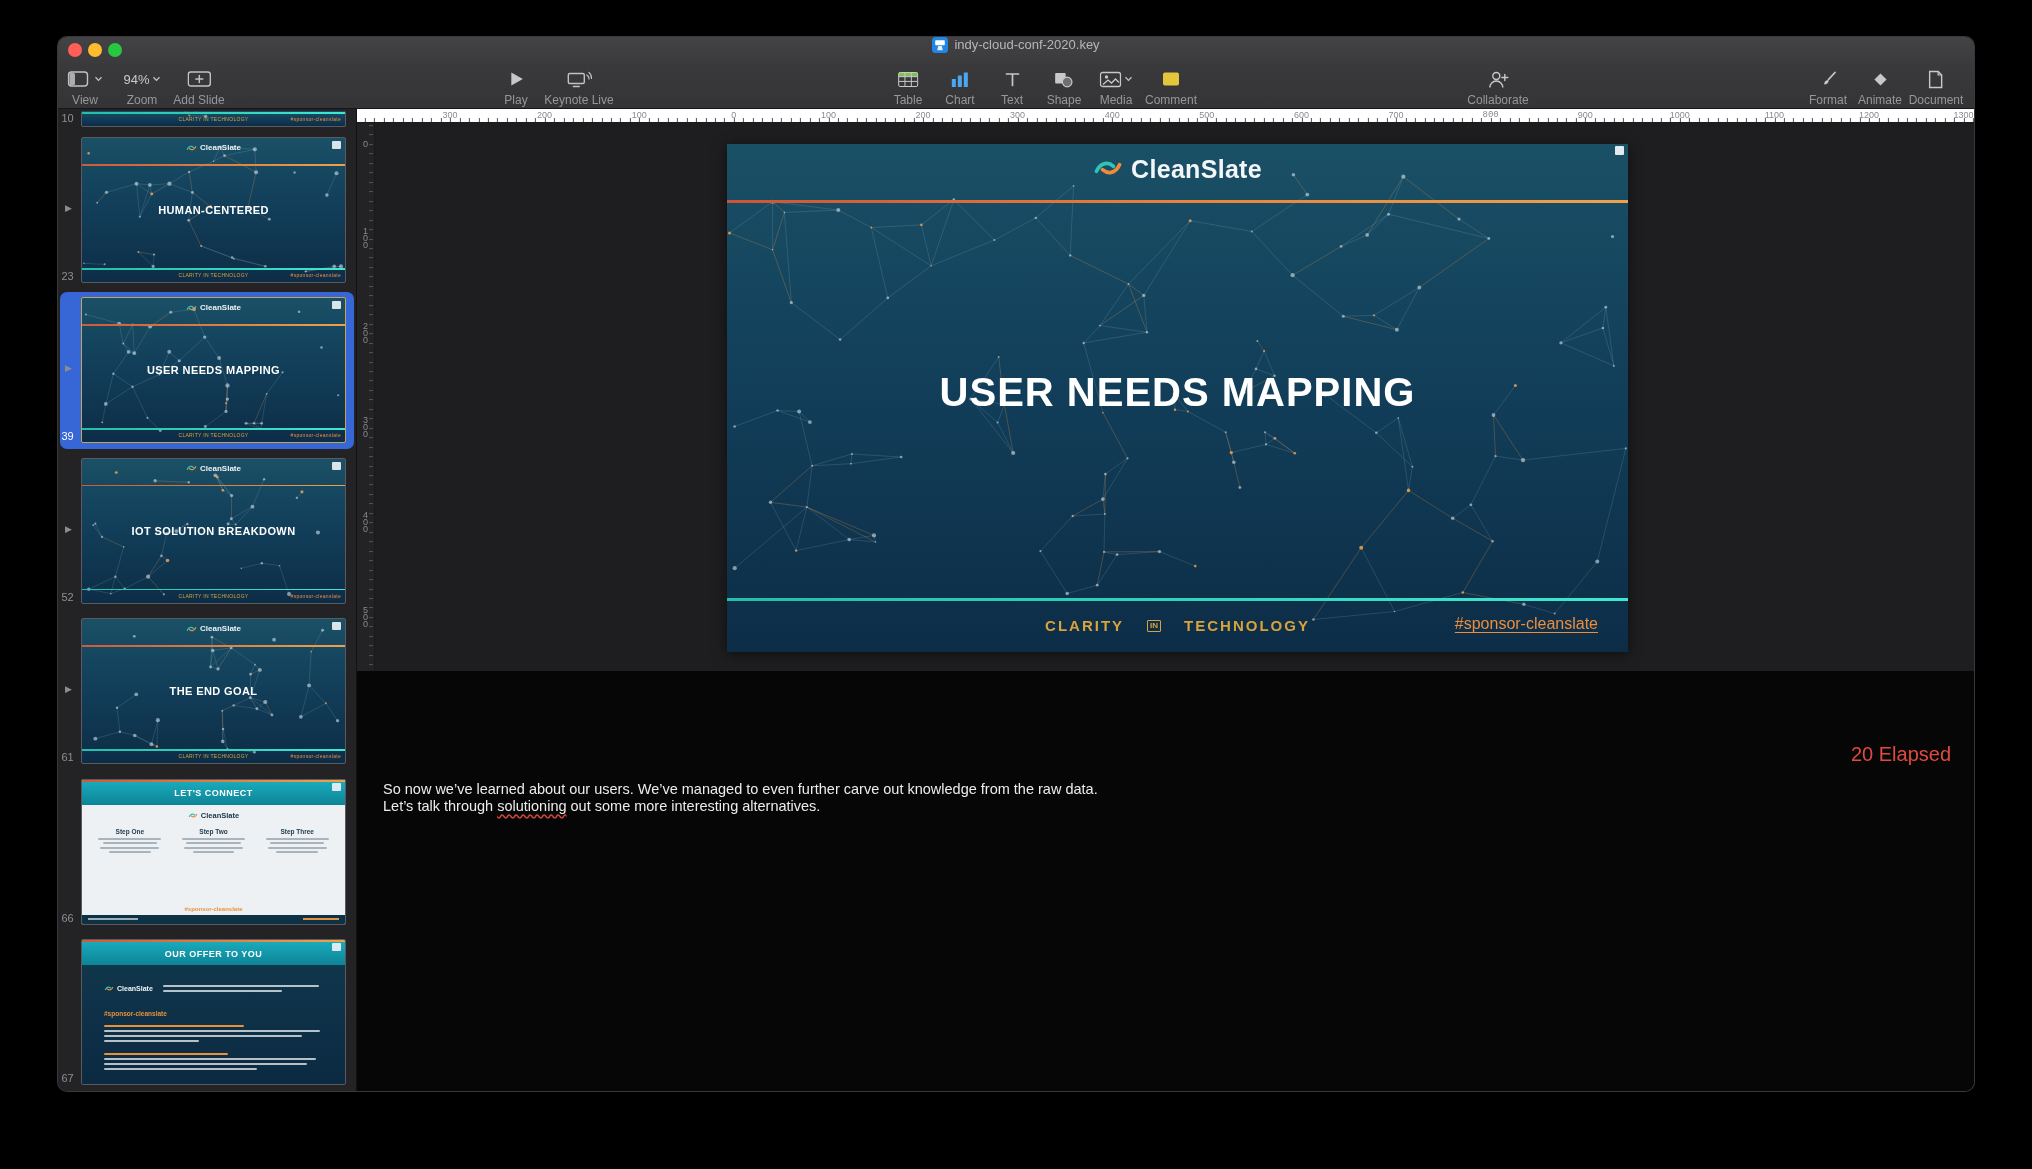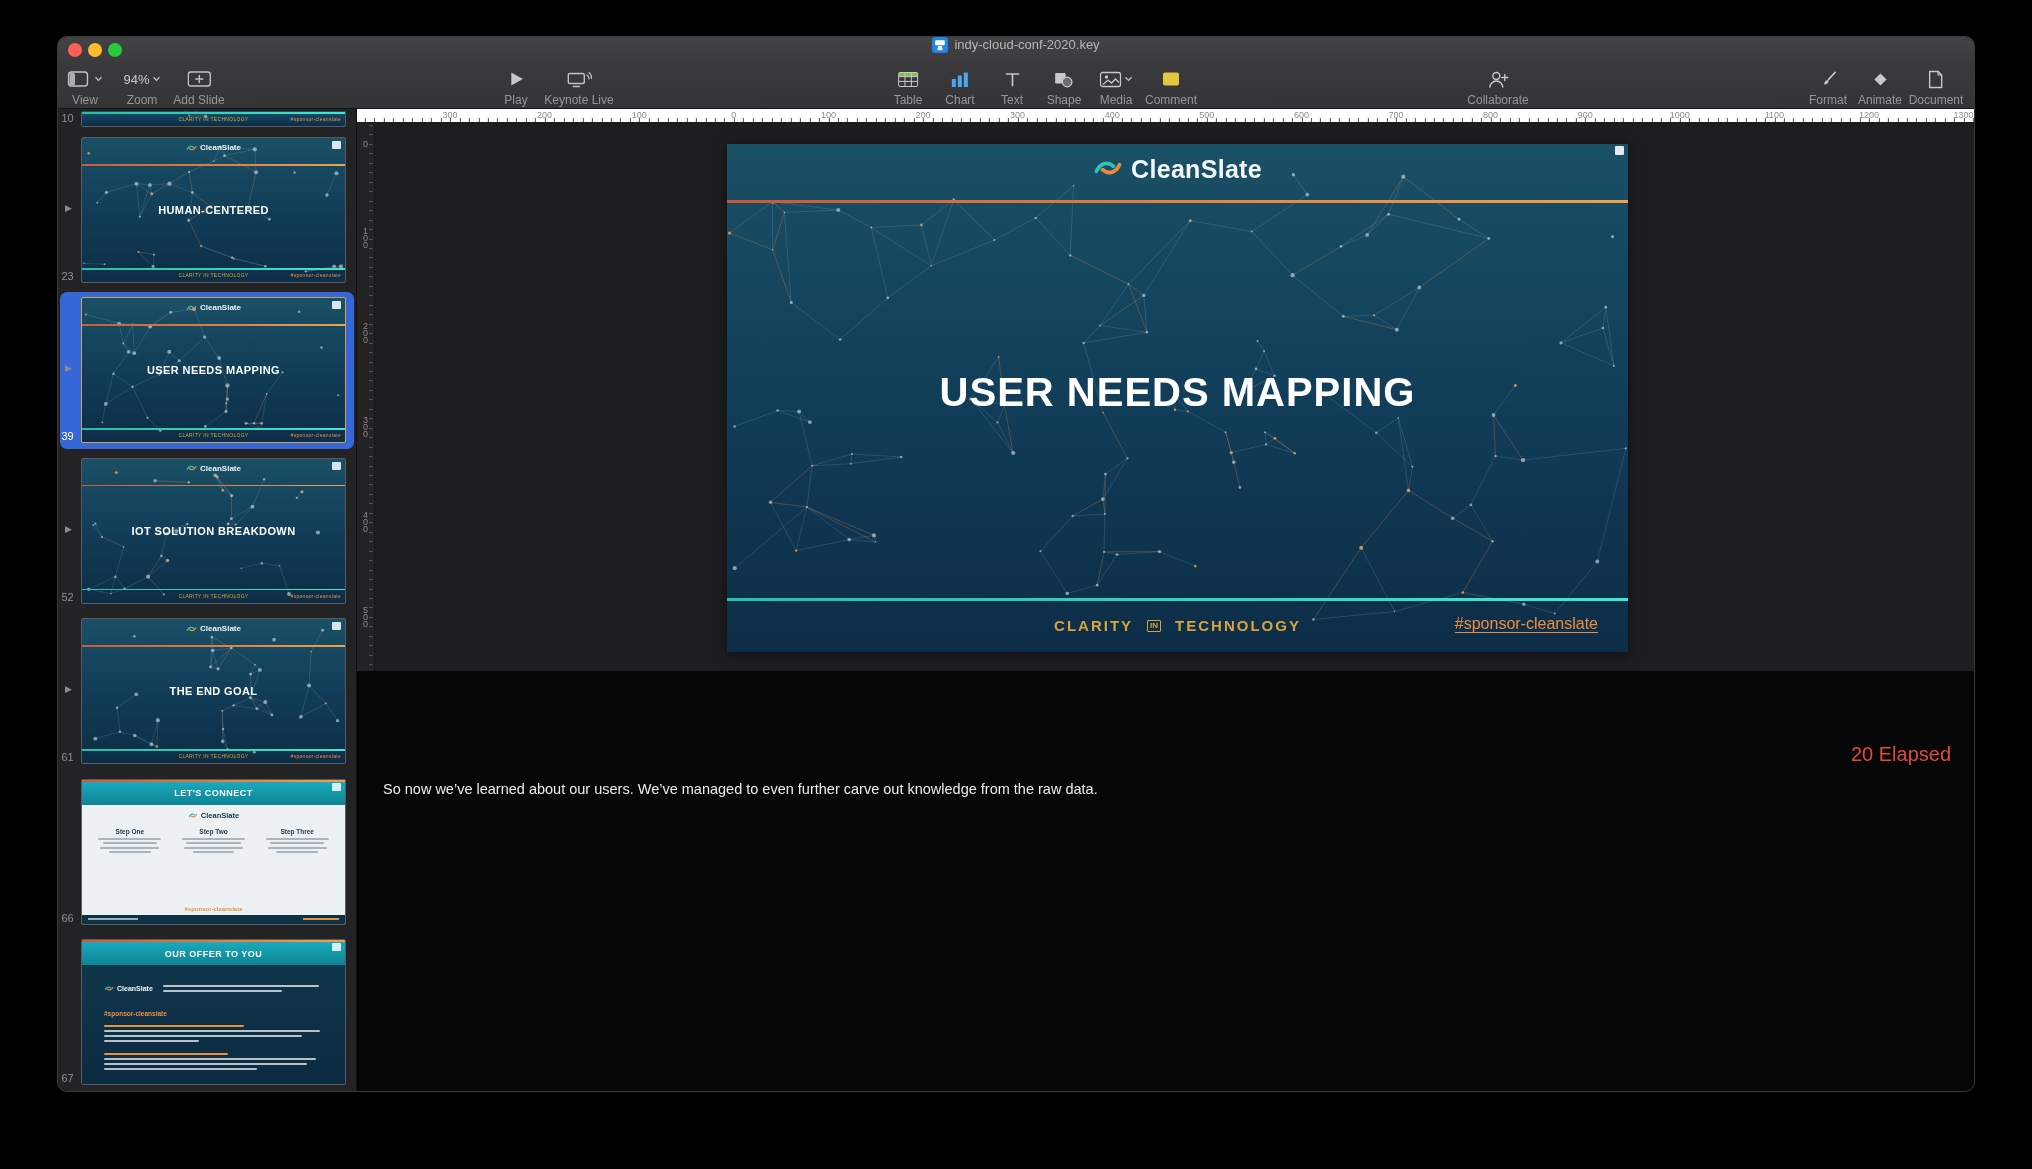--- a/index.html
+++ b/index.html
@@ -29,21 +29,21 @@
 .v-ruler::before{content:"";position:absolute;top:0;bottom:0;right:1px;width:4px;background:repeating-linear-gradient(180deg,#515155 0 1px,transparent 1px 9.46px);background-position:0 2.1px}
 .vnum{position:absolute;left:0;width:100%;text-align:center;font-size:9px;line-height:7px;color:#8a8a8e;white-space:pre-line}
 .slide{position:absolute;left:370px;top:21px;width:901px;height:508px;background:linear-gradient(180deg,#1a5066 0%,#123f5a 45%,#0d2d47 100%);box-shadow:0 2px 12px rgba(0,0,0,.55)}
 .net{position:absolute;left:0;top:0;width:100%;height:100%}
 .slide-logo{position:absolute;top:11px;left:0;right:0;display:flex;align-items:center;justify-content:center;gap:8px}
 .logo-text{font-size:25px;font-weight:600;color:#f3f6f8;letter-spacing:.3px}
 .sline{position:absolute;left:0;right:0;height:3px}
 .orange-line{top:56px;background:linear-gradient(90deg,#c95536,#e8823c 50%,#f0a24a)}
 .teal-line{top:454px;background:linear-gradient(90deg,#22bfa9,#3fe8d2)}
 .slide-title{position:absolute;top:226px;left:0;right:0;text-align:center;font-size:40px;font-weight:700;color:#fff;letter-spacing:1px}
-.slide-footer-left{position:absolute;top:473px;left:0;right:0;font-size:15px;font-weight:700;color:#d9a33c;letter-spacing:2px;display:flex;justify-content:center;align-items:center;gap:14px}
+.slide-footer-left{position:absolute;top:473px;left:0;right:0;font-size:15px;font-weight:700;color:#d9a33c;letter-spacing:2px;display:flex;justify-content:center;align-items:center;gap:23px}
 .in-box{font-size:8px;letter-spacing:0;border:1px solid #d9a33c;padding:1px 2px;border-radius:1px;line-height:1}
 .slide-footer-right{position:absolute;top:471px;right:30px;font-size:16px;color:#ee8d3d;text-decoration:underline;text-underline-offset:3px}
 .slide-badge{position:absolute;top:2px;right:4px;width:9px;height:9px;background:rgba(244,247,250,.92);border-radius:1px}
 .notes{position:relative;flex:1;background:#060607}
 .elapsed{position:absolute;top:72px;right:23px;font-size:20px;color:#e0493e}
 .notes-text{position:absolute;left:26px;top:110px;font-size:14.5px;line-height:17.4px;color:#ececec}
 .misspell{text-decoration:underline;text-decoration-style:wavy;text-decoration-color:#d0453c;text-underline-offset:2px}
 
 .sel{position:absolute;left:2px;right:2px;height:157px;background:#3767d6;border-radius:7px}
 .thumb{position:absolute;left:23px;width:265px;height:146px;border:1px solid #5a5a60;border-radius:2px;overflow:hidden;background:#123d57}
@@ -853,21 +853,21 @@
             <span class="hnum" style="left: 187.6px;">200</span>
             <span class="hnum" style="left: 282.2px;">100</span>
             <span class="hnum" style="left: 376.8px;">0</span>
             <span class="hnum" style="left: 471.4px;">100</span>
             <span class="hnum" style="left: 566px;">200</span>
             <span class="hnum" style="left: 660.6px;">300</span>
             <span class="hnum" style="left: 755.2px;">400</span>
             <span class="hnum" style="left: 849.8px;">500</span>
             <span class="hnum" style="left: 944.4px;">600</span>
             <span class="hnum" style="left: 1039px;">700</span>
-            <span class="hnum" style="left: 1133.6px;">800</span>
+            <span class="hnum" style="left: 1133.6px; font-family: Liberation Mono, monospace;">800</span>
             <span class="hnum" style="left: 1228.2px;">900</span>
             <span class="hnum" style="left: 1322.8px;">1000</span>
             <span class="hnum" style="left: 1417.4px;">1100</span>
             <span class="hnum" style="left: 1512px;">1200</span>
             <span class="hnum" style="left: 1606.6px;">1300</span>
           </div>
 
       <div class="canvas">
         <div class="v-ruler">
               <div class="vnum" style="top: 17.5px;">0</div>
@@ -1181,19 +1181,20 @@
           </div>
           <div class="slide-footer-right">#sponsor-cleanslate</div>
           <div class="slide-badge"></div>
         </div>
       </div>
 
       <div class="notes">
         <div class="elapsed">20 Elapsed</div>
         <div class="notes-text">
           <div>So now we’ve learned about our users. We’ve managed to even further carve out knowledge from the raw data.</div>
+          <div><span>Let’s talk through </span><span class="misspell">solutioning</span><span> out some more interesting alternatives.</span></div>
         </div>
       </div>
     </div>
   </div>
 
  </div>
 </div>
 
 </body></html>

